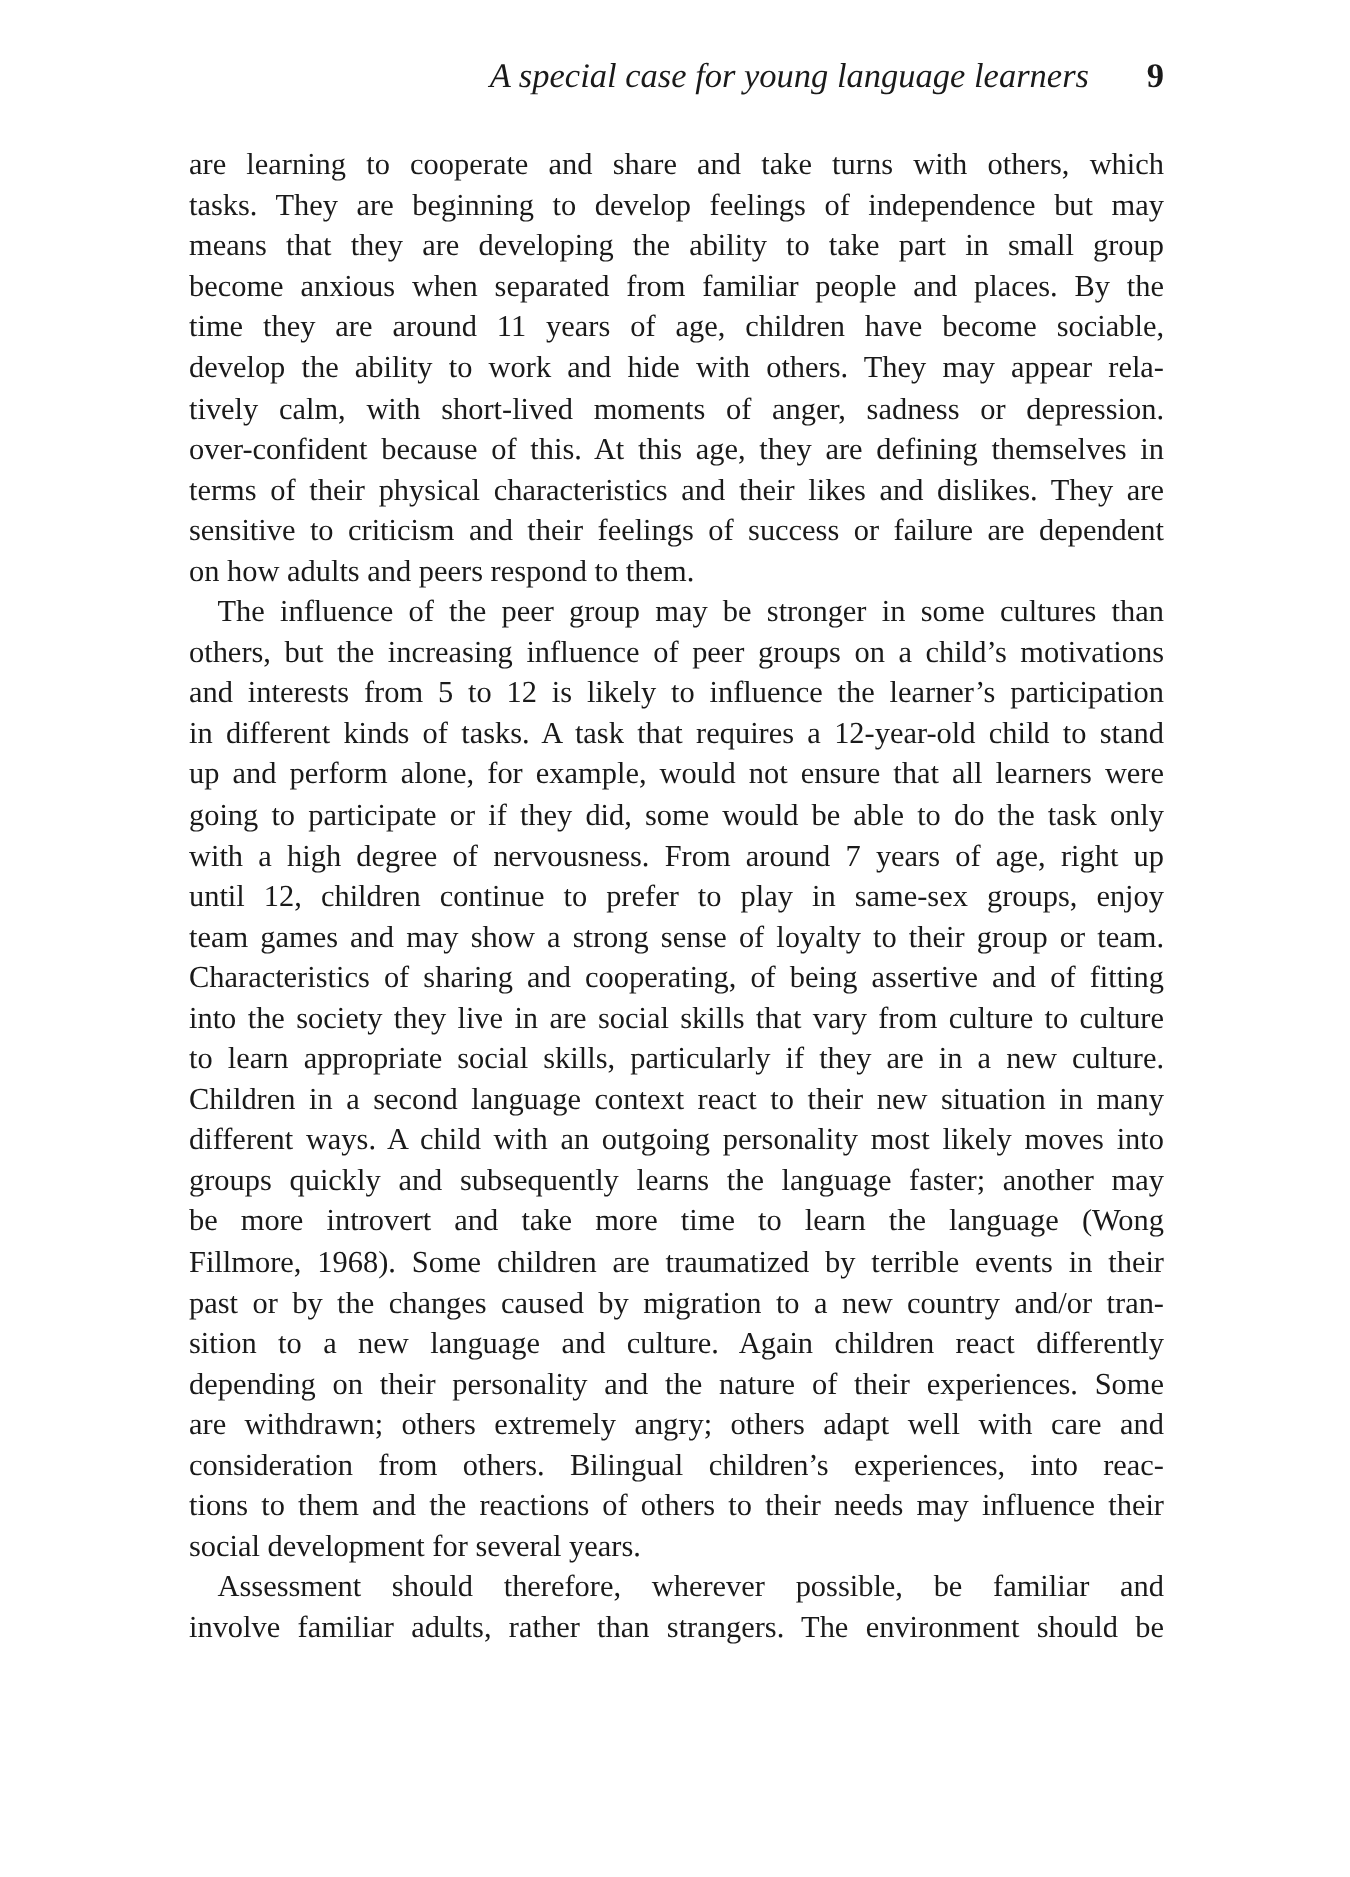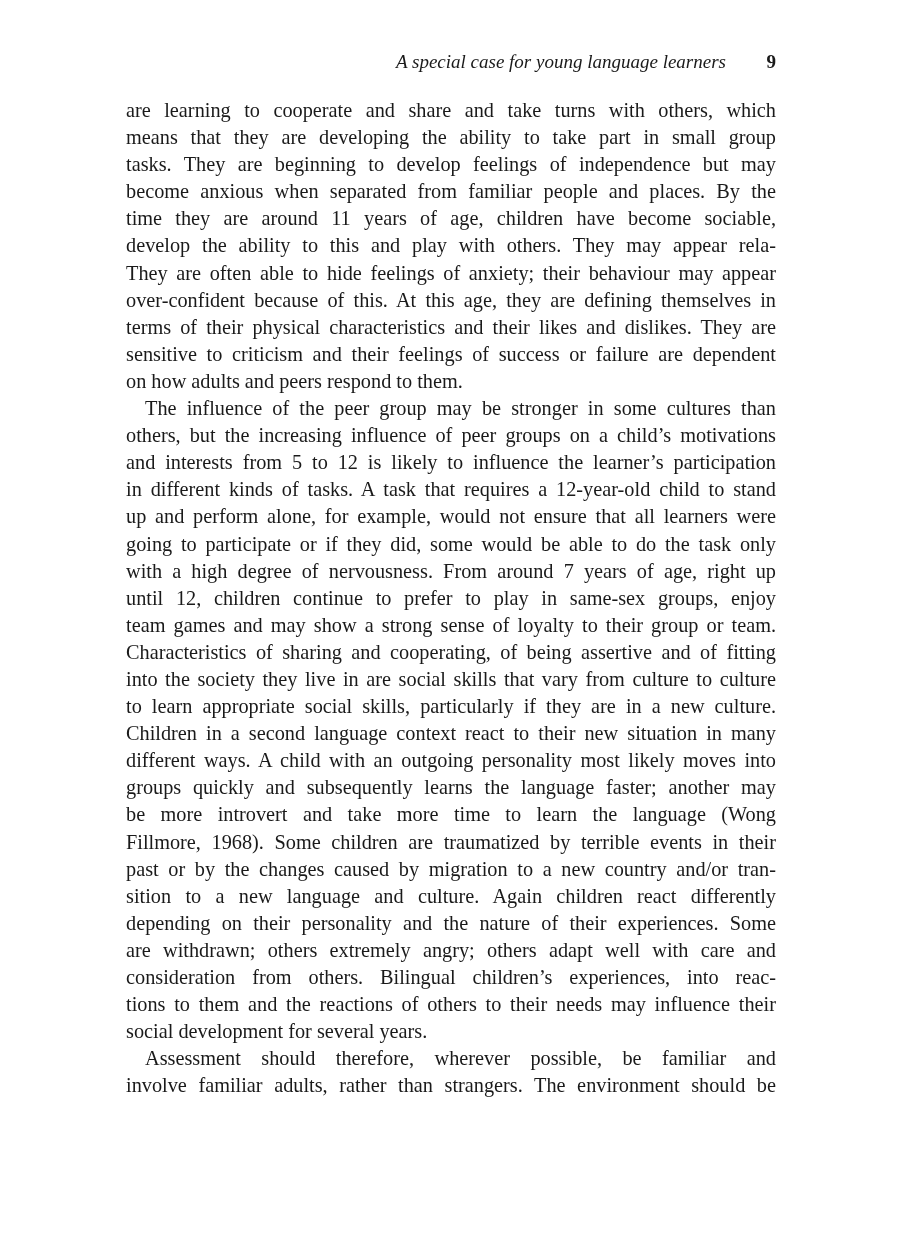--- a/index.html
+++ b/index.html
@@ -17,26 +17,26 @@
     }
     .page {
       position: absolute;
       left: 0;
       top: 0;
       width: 900px;
       height: 1251px;
     }
     .running-head {
       position: absolute;
-      top: 48px;
+      top: 37px;
       left: 126px;
       width: 650px;
       height: 28px;
       font-family: "Liberation Serif", serif;
-      font-size: 19px;
+      font-size: 23px;
       line-height: 28px;
     }
     .running-title {
       position: absolute;
       right: 50px;
       top: 0;
       font-style: italic;
       white-space: nowrap;
     }
     .page-number {
@@ -75,26 +75,26 @@
 
 <div class="page">
   <div class="running-head">
     <span class="running-title">A special case for young language learners</span>
     <span class="page-number">9</span>
   </div>
 
   <div class="body-text" id="body-text">
       <div>
         <span class="line">are learning to cooperate and share and take turns with others, which</span>
+        <span class="line">tasks. They are beginning to develop feelings of independence but may</span>
         <span class="line">means that they are developing the ability to take part in small group</span>
-        <span class="line">tasks. They are beginning to develop feelings of independence but may</span>
         <span class="line">become anxious when separated from familiar people and places. By the</span>
         <span class="line">time they are around 11 years of age, children have become sociable,</span>
-        <span class="line">develop the ability to this and play with others. They may appear rela-</span>
-        <span class="line">They are often able to hide feelings of anxiety; their behaviour may appear</span>
+        <span class="line">develop the ability to work and hide with others. They may appear rela-</span>
+        <span class="line">tively calm, with short-lived moments of anger, sadness or depression.</span>
         <span class="line">over-confident because of this. At this age, they are defining themselves in</span>
         <span class="line">terms of their physical characteristics and their likes and dislikes. They are</span>
         <span class="line">sensitive to criticism and their feelings of success or failure are dependent</span>
         <span class="line last">on how adults and peers respond to them.</span>
       </div>
       <div>
         <span class="line indent">The influence of the peer group may be stronger in some cultures than</span>
         <span class="line">others, but the increasing influence of peer groups on a child’s motivations</span>
         <span class="line">and interests from 5 to 12 is likely to influence the learner’s participation</span>
         <span class="line">in different kinds of tasks. A task that requires a 12-year-old child to stand</span>

